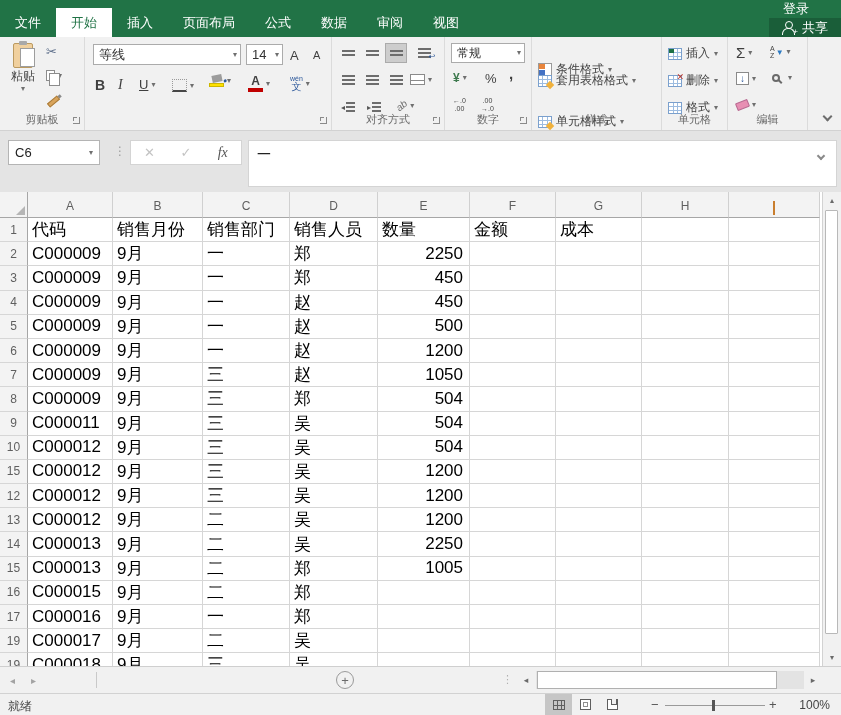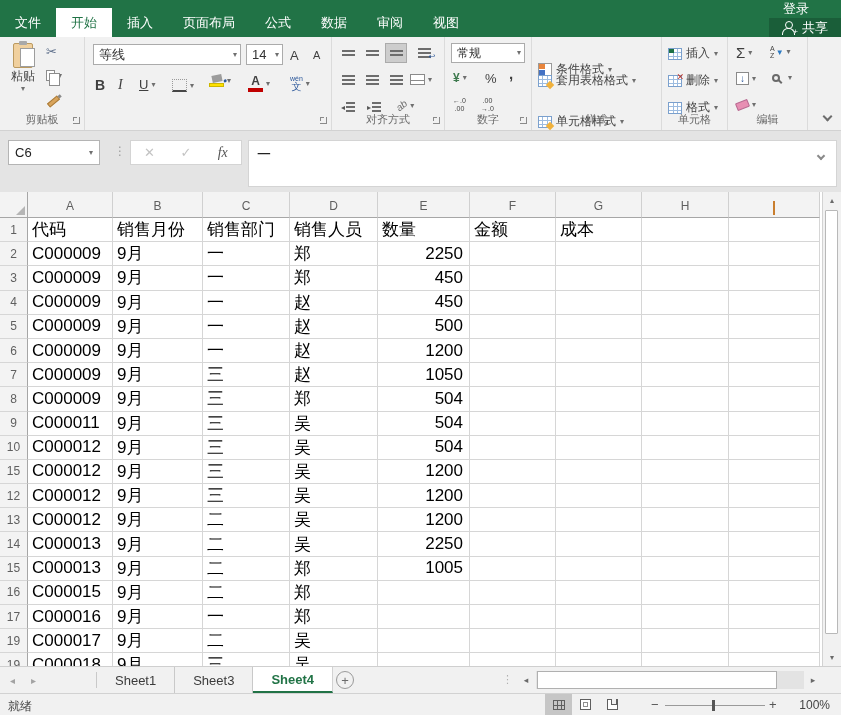--- a/index.html
+++ b/index.html
@@ -682,25 +682,20 @@
   <span class="vs-thumb"></span>
   <span class="vs-down">▾</span>
 </div>
 
 <div class="tabbar">
   <div class="nav-arrs">
     <span>◂</span>
     <span>▸</span>
   </div>
   <span class="tabsep0"></span>
-  <div class="sheettabs" id="sheet-tabs">
-      <div class="stab">Sheet1</div>
-      <div class="stab">Sheet3</div>
-      <div class="stab active">Sheet4</div>
-    </div>
   <div class="addsheet">
       <span>+</span>
     </div>
   <span class="hdots">⋮</span>
   <span class="hs-left">
       <span>◂</span>
     </span>
   <span class="hs-track"></span>
   <span class="hs-thumb"></span>
   <span class="hs-right">

